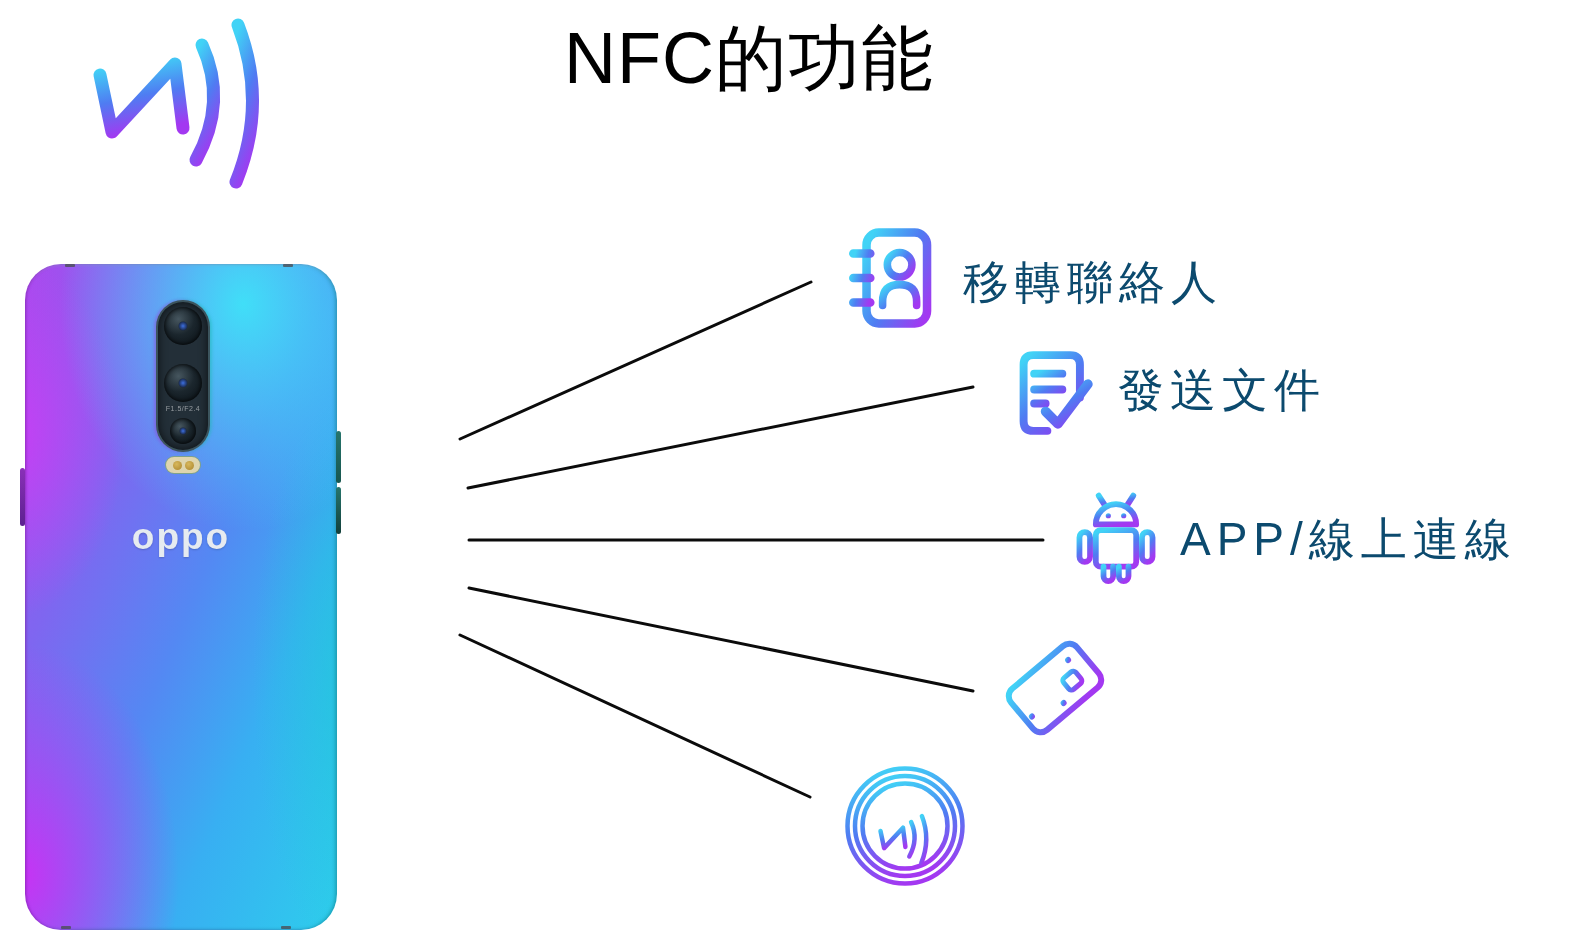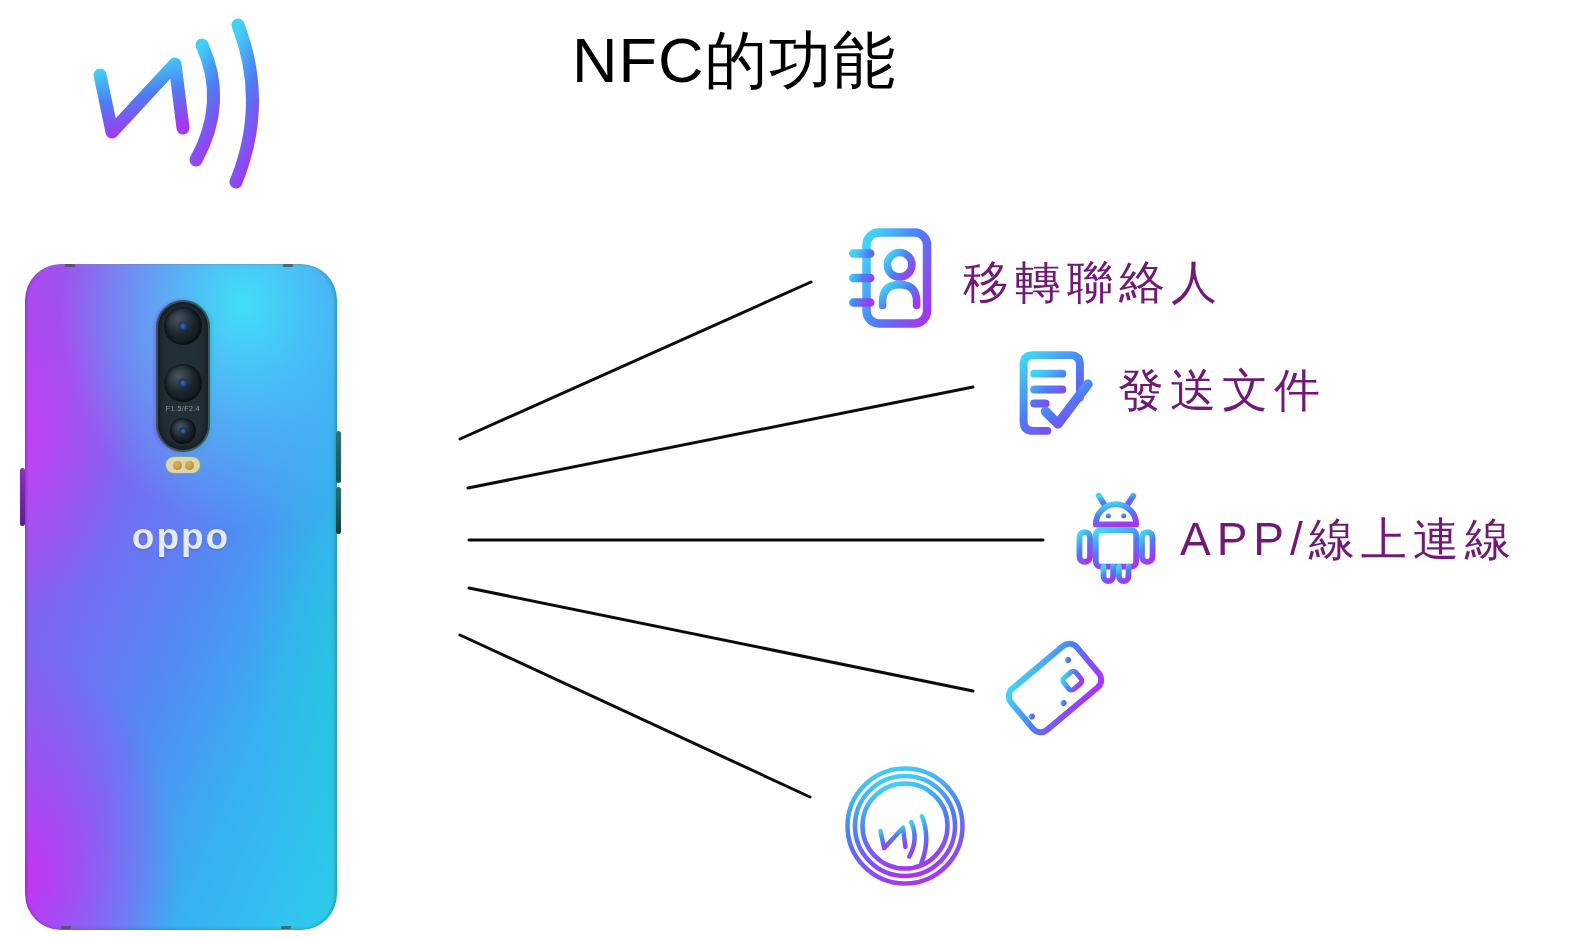--- a/index.html
+++ b/index.html
@@ -2,22 +2,22 @@
 <html><head>
 <meta charset="utf-8">
 <style>
   html,body{margin:0;padding:0;background:#ffffff;}
   .canvas{
     position:relative;width:1573px;height:937px;background:#ffffff;overflow:hidden;
     font-family:"Liberation Sans", sans-serif;
   }
   
   .title{
-    position:absolute;left:556px;top:2px;margin:16px;
-    font-size:63px;font-weight:400;letter-spacing:1px;color:#000;
+    position:absolute;left:556px;top:2px;margin:8px;
+    font-size:72px;font-weight:400;letter-spacing:1px;color:#000;
     line-height:1.35;white-space:nowrap;
   }
   
   .nfc-logo{position:absolute;left:75px;top:5px;width:215px;height:190px;}
   
   .connectors{position:absolute;left:0;top:0;width:1573px;height:937px;}
   
   .phone{
     position:absolute;left:25px;top:247px;width:312px;height:666px;border-radius:36px;
     background:
@@ -58,21 +58,21 @@
   .brand{position:absolute;left:0;top:252px;width:100%;text-align:center;
     font-size:37px;font-weight:700;letter-spacing:2px;color:#e6ebf0;
     text-shadow:0 1px 2px rgba(0,0,0,.18);}
   .side-btn{position:absolute;border-radius:3px;}
   .btn-left{left:20px;top:468px;width:5px;height:58px;background:linear-gradient(#8a30b8,#5c2190);}
   .btn-right1{left:336px;top:431px;width:5px;height:52px;background:linear-gradient(#27756c,#17564f);}
   .btn-right2{left:336px;top:487px;width:5px;height:47px;background:linear-gradient(#27756c,#123f3a);}
   
   .feature-icon{position:absolute;}
   .feature-label{
-    position:absolute;font-size:46px;color:#701a75;letter-spacing:6px;white-space:nowrap;line-height:54px;
+    position:absolute;font-size:46px;color:#0c4a6e;letter-spacing:6px;white-space:nowrap;line-height:54px;
   }
   .fi-1{left:845px;top:226px;width:96px;height:104px;}
   .fl-1{left:963px;top:255px;}
   .fi-2{left:1006px;top:343px;width:88px;height:100px;}
   .fl-2{left:1118px;top:363px;}
   .fi-3{left:1066px;top:480px;width:100px;height:110px;}
   .fl-3{left:1180px;top:512px;}
   .fi-4{left:999px;top:636px;width:112px;height:112px;}
   .fl-4{left:1121px;top:678px;}
   .fi-5{left:843px;top:764px;width:124px;height:124px;}

